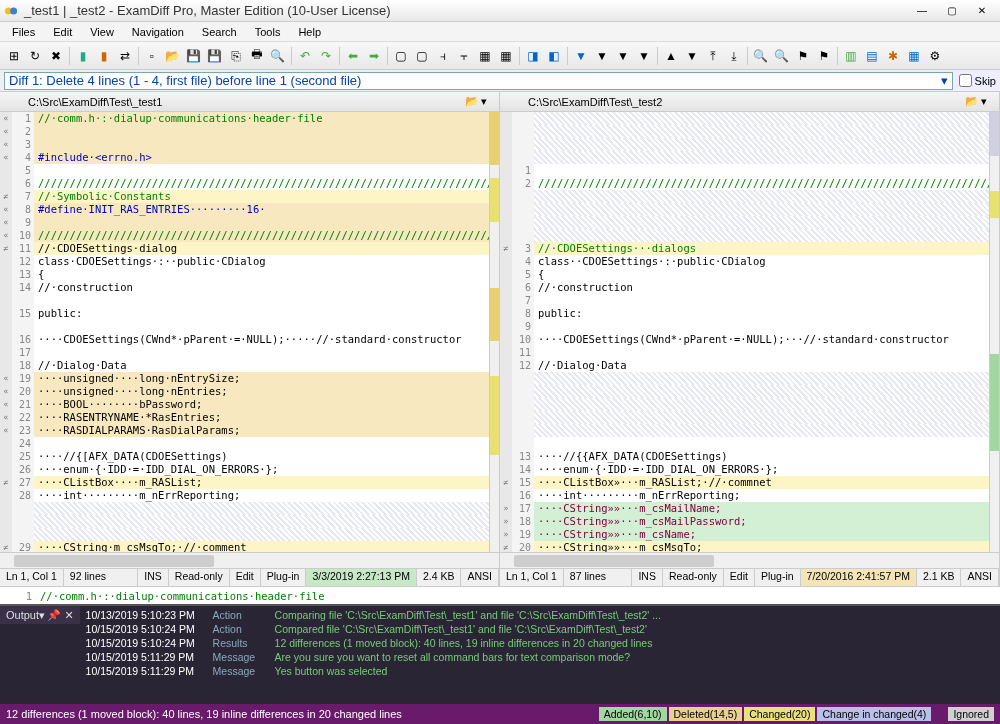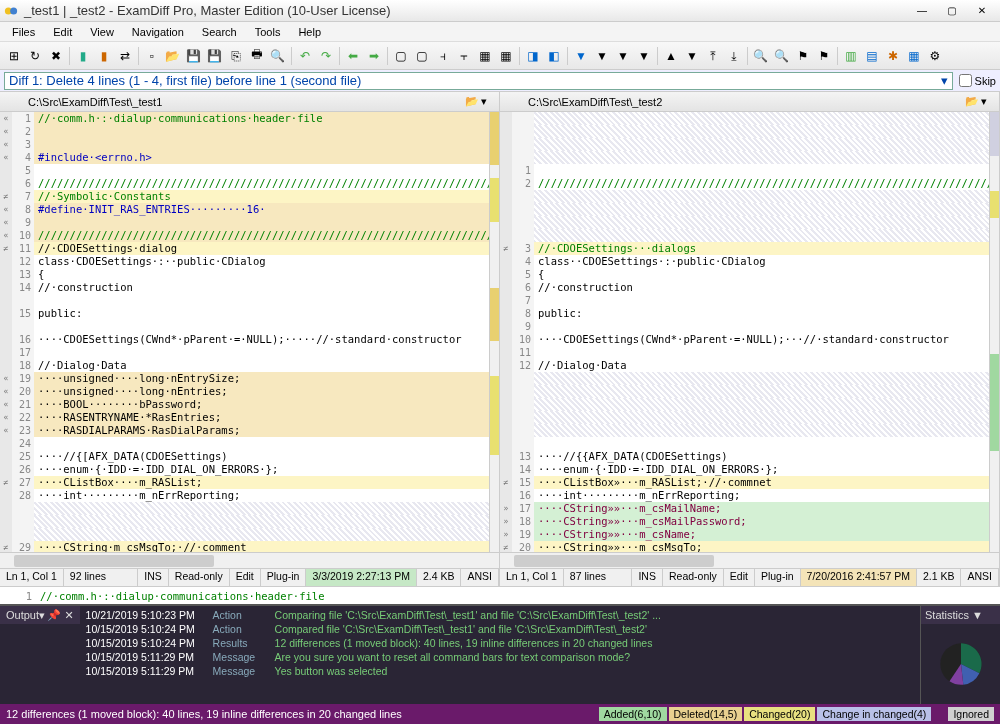--- a/index.html
+++ b/index.html
@@ -571,21 +571,21 @@
 </div>
 
 <div class="bottom-panel">
   <div class="output-p">
     <div class="out-header">
       <span>Output</span>
       <span><span>▾ 📌</span> <span>✕</span></span>
     </div>
     <div class="out-body" id="out-body">
         <div class="out-row">
-          <span class="out-ts">10/21/2019 5:10:23 PM</span>
+          <span class="out-ts">10/13/2019 5:10:23 PM</span>
           <span class="out-cat">Action</span>
           <span class="out-msg">Comparing file 'C:\Src\ExamDiff\Test\_test1' and file 'C:\Src\ExamDiff\Test\_test2' ...</span>
         </div>
         <div class="out-row">
           <span class="out-ts">10/15/2019 5:10:24 PM</span>
           <span class="out-cat">Action</span>
           <span class="out-msg">Compared file 'C:\Src\ExamDiff\Test\_test1' and file 'C:\Src\ExamDiff\Test\_test2'</span>
         </div>
         <div class="out-row">
           <span class="out-ts">10/15/2019 5:10:24 PM</span>
@@ -597,31 +597,20 @@
           <span class="out-cat">Message</span>
           <span class="out-msg">Are you sure you want to reset all command bars for text comparison mode?</span>
         </div>
         <div class="out-row">
           <span class="out-ts">10/15/2019 5:11:29 PM</span>
           <span class="out-cat">Message</span>
           <span class="out-msg">Yes button was selected</span>
         </div>
       </div>
   </div>
-  <div class="stats-p">
-    <div class="hdr">Statistics ▼</div>
-    <div class="pie">
-      <svg width="46" height="46" viewBox="0 0 40 40">
-        <circle cx="20" cy="20" r="18" fill="#222"></circle>
-        <path d="M20 20 L20 2 A18 18 0 0 1 36 28 Z" fill="#1a6a4a"></path>
-        <path d="M20 20 L36 28 A18 18 0 0 1 22 38 Z" fill="#4060b0"></path>
-        <path d="M20 20 L22 38 A18 18 0 0 1 10 35 Z" fill="#8040a0"></path>
-      </svg>
-    </div>
-  </div>
 </div>
 
 <div class="footer">
   <div class="summ">12 differences (1 moved block): 40 lines, 19 inline differences in 20 changed lines</div>
   <div class="chip add">Added(6,10)</div>
   <div class="chip del">Deleted(14,5)</div>
   <div class="chip chg">Changed(20)</div>
   <div class="chip cic">Change in changed(4)</div>
   <div class="chip ign">Ignored</div>
 </div>

